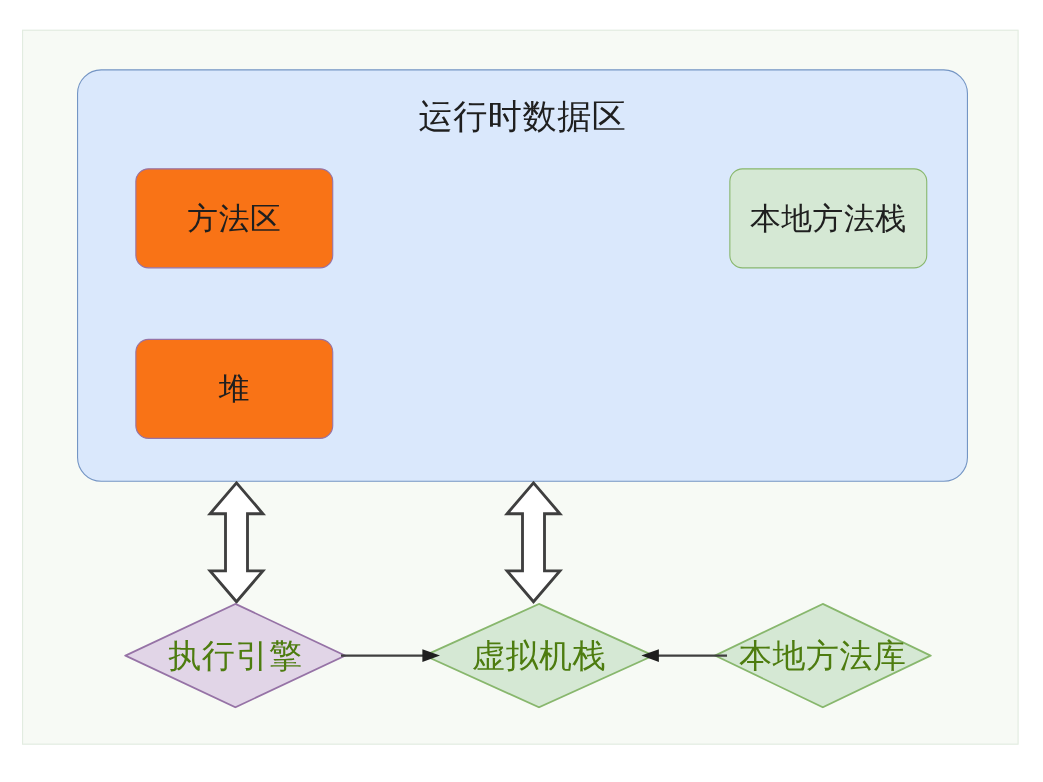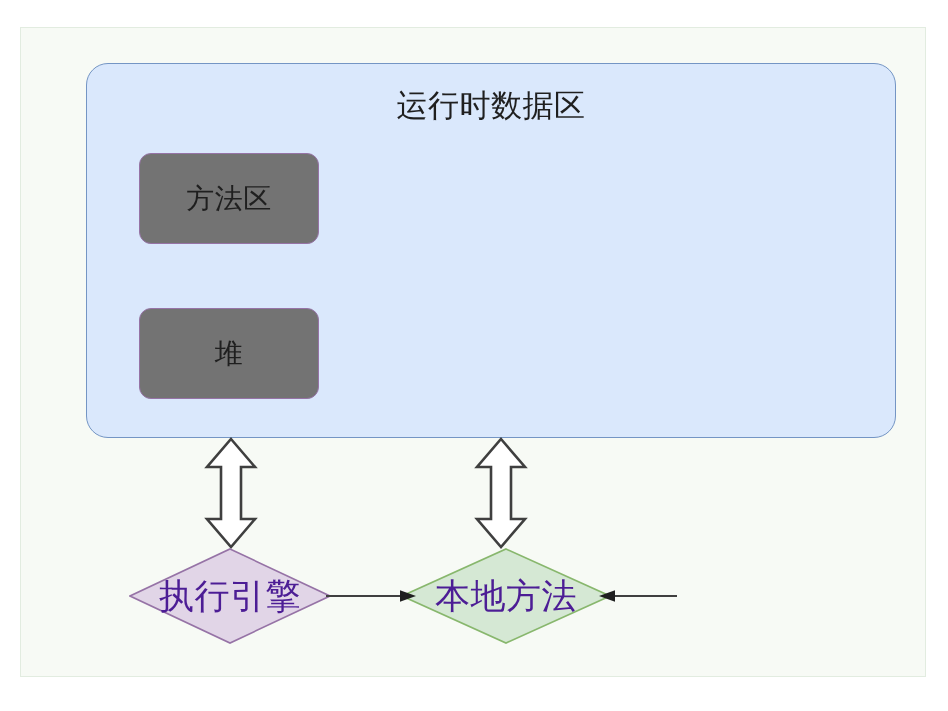--- a/index.html
+++ b/index.html
@@ -25,21 +25,20 @@
     border: 1px solid #e2ece0;
     box-sizing: border-box;
   }
 
   #diagram-stage {
     position: absolute;
     left: 0;
     top: 0;
     width: 756px;
     height: 711px;
-    margin-left: 16px;
   }
 
   
   .runtime-area {
     position: absolute;
     left: 70px;
     top: 63px;
     width: 810px;
     height: 375px;
     background: #dae8fc;
@@ -68,21 +67,21 @@
     border-radius: 12px;
     display: flex;
     align-items: center;
     justify-content: center;
     font-size: 28px;
     color: #1f1f1f;
     white-space: nowrap;
     letter-spacing: 0.5px;
   }
   .mem-box.purple {
-    background: #737373;
+    background: #f97316;
     border: 1.4px solid #9673a6;
   }
   .mem-box.green {
     background: #d5e8d4;
     border: 1.4px solid #88b76d;
   }
 
   #box-method-area   { left: 123px; top: 153px; width: 180px; height: 91px; }
   #box-vm-stack      { left: 393px; top: 153px; width: 180px; height: 91px; }
   #box-native-stack  { left: 663px; top: 153px; width: 180px; height: 91px; }
@@ -104,22 +103,22 @@
   }
   .diamond .dlabel {
     position: absolute;
     left: 0;
     top: 0;
     width: 100%;
     height: 100%;
     display: flex;
     align-items: center;
     justify-content: center;
-    font-size: 35px;
-    color: #4c1d95;
+    font-size: 30px;
+    color: #4d7c0f;
     white-space: nowrap;
     letter-spacing: 0.5px;
   }
   #diamond-exec-engine    { left: 113px; top: 548px; width: 202px; height: 96px; }
   #diamond-native-method  { left: 385px; top: 548px; width: 210px; height: 96px; }
   #diamond-native-library { left: 649px; top: 548px; width: 198px; height: 96px; }
 
   
   .connector {
     position: absolute;
@@ -137,20 +136,23 @@
 
   <div class="runtime-area">
     <div class="runtime-title">运行时数据区</div>
   </div>
 
   <div class="mem-box purple" id="box-method-area">
     <span>方法区</span>
   </div>
 
 
+  <div class="mem-box green" id="box-native-stack">
+    <span>本地方法栈</span>
+  </div>
 
   <div class="mem-box purple" id="box-heap">
     <span>堆</span>
   </div>
 
 
   <svg class="double-arrow" id="double-arrow-left" viewBox="0 0 56 112" preserveAspectRatio="none">
     <polygon points="28,2 52,30 38,30 38,82 52,82 28,110 4,82 18,82 18,30 4,30" fill="#ffffff" stroke="#3f3f3f" stroke-width="2.6" stroke-linejoin="miter"></polygon>
   </svg>
 
@@ -162,23 +164,29 @@
     <svg width="202" height="96" viewBox="0 0 202 96">
       <polygon points="101,1 201,48 101,95 1,48" fill="#e1d5e7" stroke="#9673a6" stroke-width="1.6"></polygon>
     </svg>
     <div class="dlabel">执行引擎</div>
   </div>
 
   <div class="diamond" id="diamond-native-method">
     <svg width="210" height="96" viewBox="0 0 210 96">
       <polygon points="105,1 209,48 105,95 1,48" fill="#d5e8d4" stroke="#88b76d" stroke-width="1.6"></polygon>
     </svg>
-    <div class="dlabel">本地方法</div>
+    <div class="dlabel">虚拟机栈</div>
   </div>
 
+  <div class="diamond" id="diamond-native-library">
+    <svg width="198" height="96" viewBox="0 0 198 96">
+      <polygon points="99,1 197,48 99,95 1,48" fill="#d5e8d4" stroke="#88b76d" stroke-width="1.6"></polygon>
+    </svg>
+    <div class="dlabel">本地方法库</div>
+  </div>
 
   <svg class="connector" id="connector-exec-to-native" viewBox="0 0 90 14" preserveAspectRatio="none">
     <line x1="0" y1="7" x2="76" y2="7" stroke="#3f3f3f" stroke-width="2"></line>
     <polygon points="90,7 74,1.2 74,12.8" fill="#1f1f1f"></polygon>
   </svg>
 
   <svg class="connector" id="connector-library-to-native" viewBox="0 0 78 14" preserveAspectRatio="none">
     <line x1="78" y1="7" x2="14" y2="7" stroke="#3f3f3f" stroke-width="2"></line>
     <polygon points="0,7 16,1.2 16,12.8" fill="#1f1f1f"></polygon>
   </svg>

